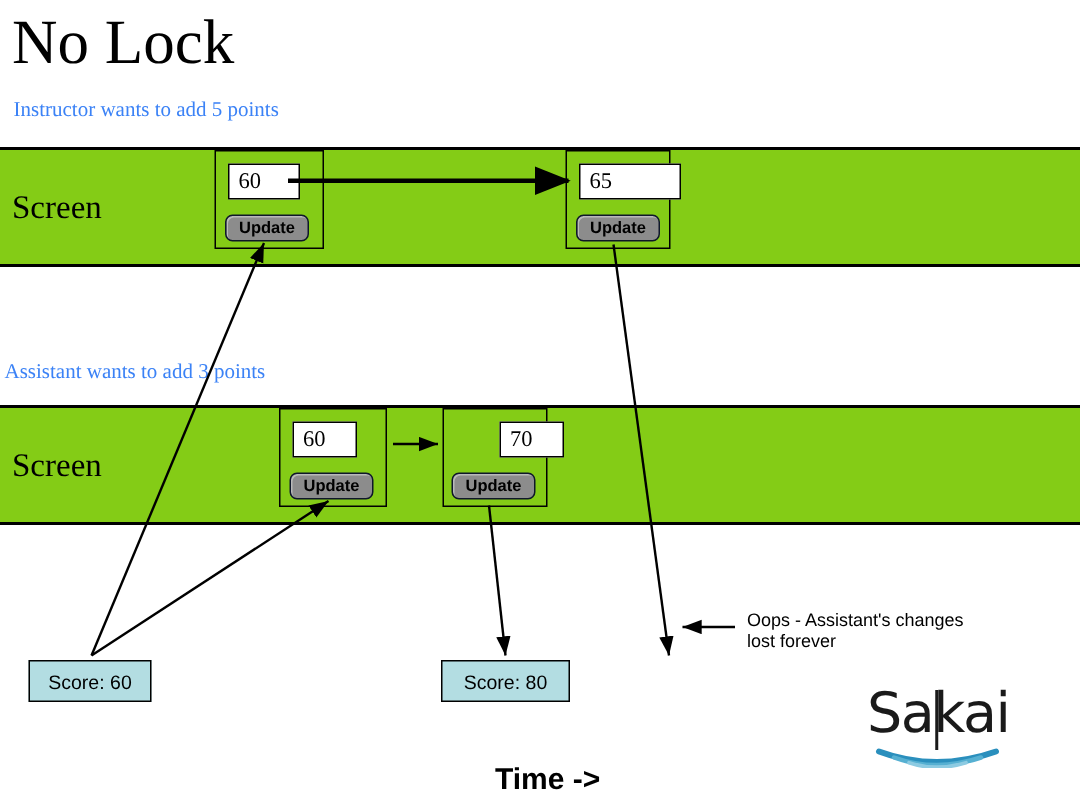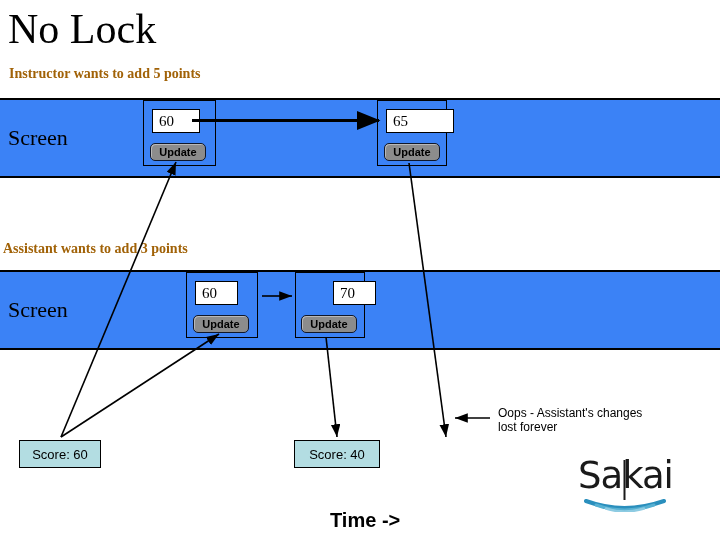--- a/index.html
+++ b/index.html
@@ -31,33 +31,32 @@
     font-family: "Liberation Serif", serif;
     font-size: 42px;
     line-height: 50px;
     color: #000000;
     white-space: nowrap;
   }
   .caption {
     font-family: "Liberation Serif", serif;
     font-size: 14px;
     line-height: 16px;
-    color: #a16207;
-    white-space: nowrap;
-    font-weight: bold;
+    color: #3b82f6;
+    white-space: nowrap;
   }
   #caption-instructor { left: 9px; top: 66px; }
   #caption-assistant  { left: 3px; top: 241px; }
 
   
   .screen-band {
     left: 0;
     width: 720px;
     height: 80px;
-    background: #3b82f6;
+    background: #84cc16;
     border-top: 2px solid #000000;
     border-bottom: 2px solid #000000;
     box-sizing: border-box;
   }
   #screen-band-1 { top: 98px; }
   #screen-band-2 { top: 270px; }
 
   .screen-label {
     position: absolute;
     left: 8px;
@@ -224,21 +223,21 @@
     <div class="value-box">60</div>
     <div class="update-btn">Update</div>
   </div>
 
   <div id="form-group-4" class="form-group">
     <div class="value-box">70</div>
     <div class="update-btn">Update</div>
   </div>
 
   <div id="score-box-1" class="score-box">Score: 60</div>
-  <div id="score-box-2" class="score-box">Score: 40</div>
+  <div id="score-box-2" class="score-box">Score: 80</div>
 
   <div id="oops-note" class="abs">
     <div>Oops - Assistant's changes</div>
     <div>lost forever</div>
   </div>
 
   <div id="time-label" class="abs">Time -&gt;</div>
 
   <div id="sakai-logo" class="abs">
     <div id="sakai-wordmark">Sakai</div>

